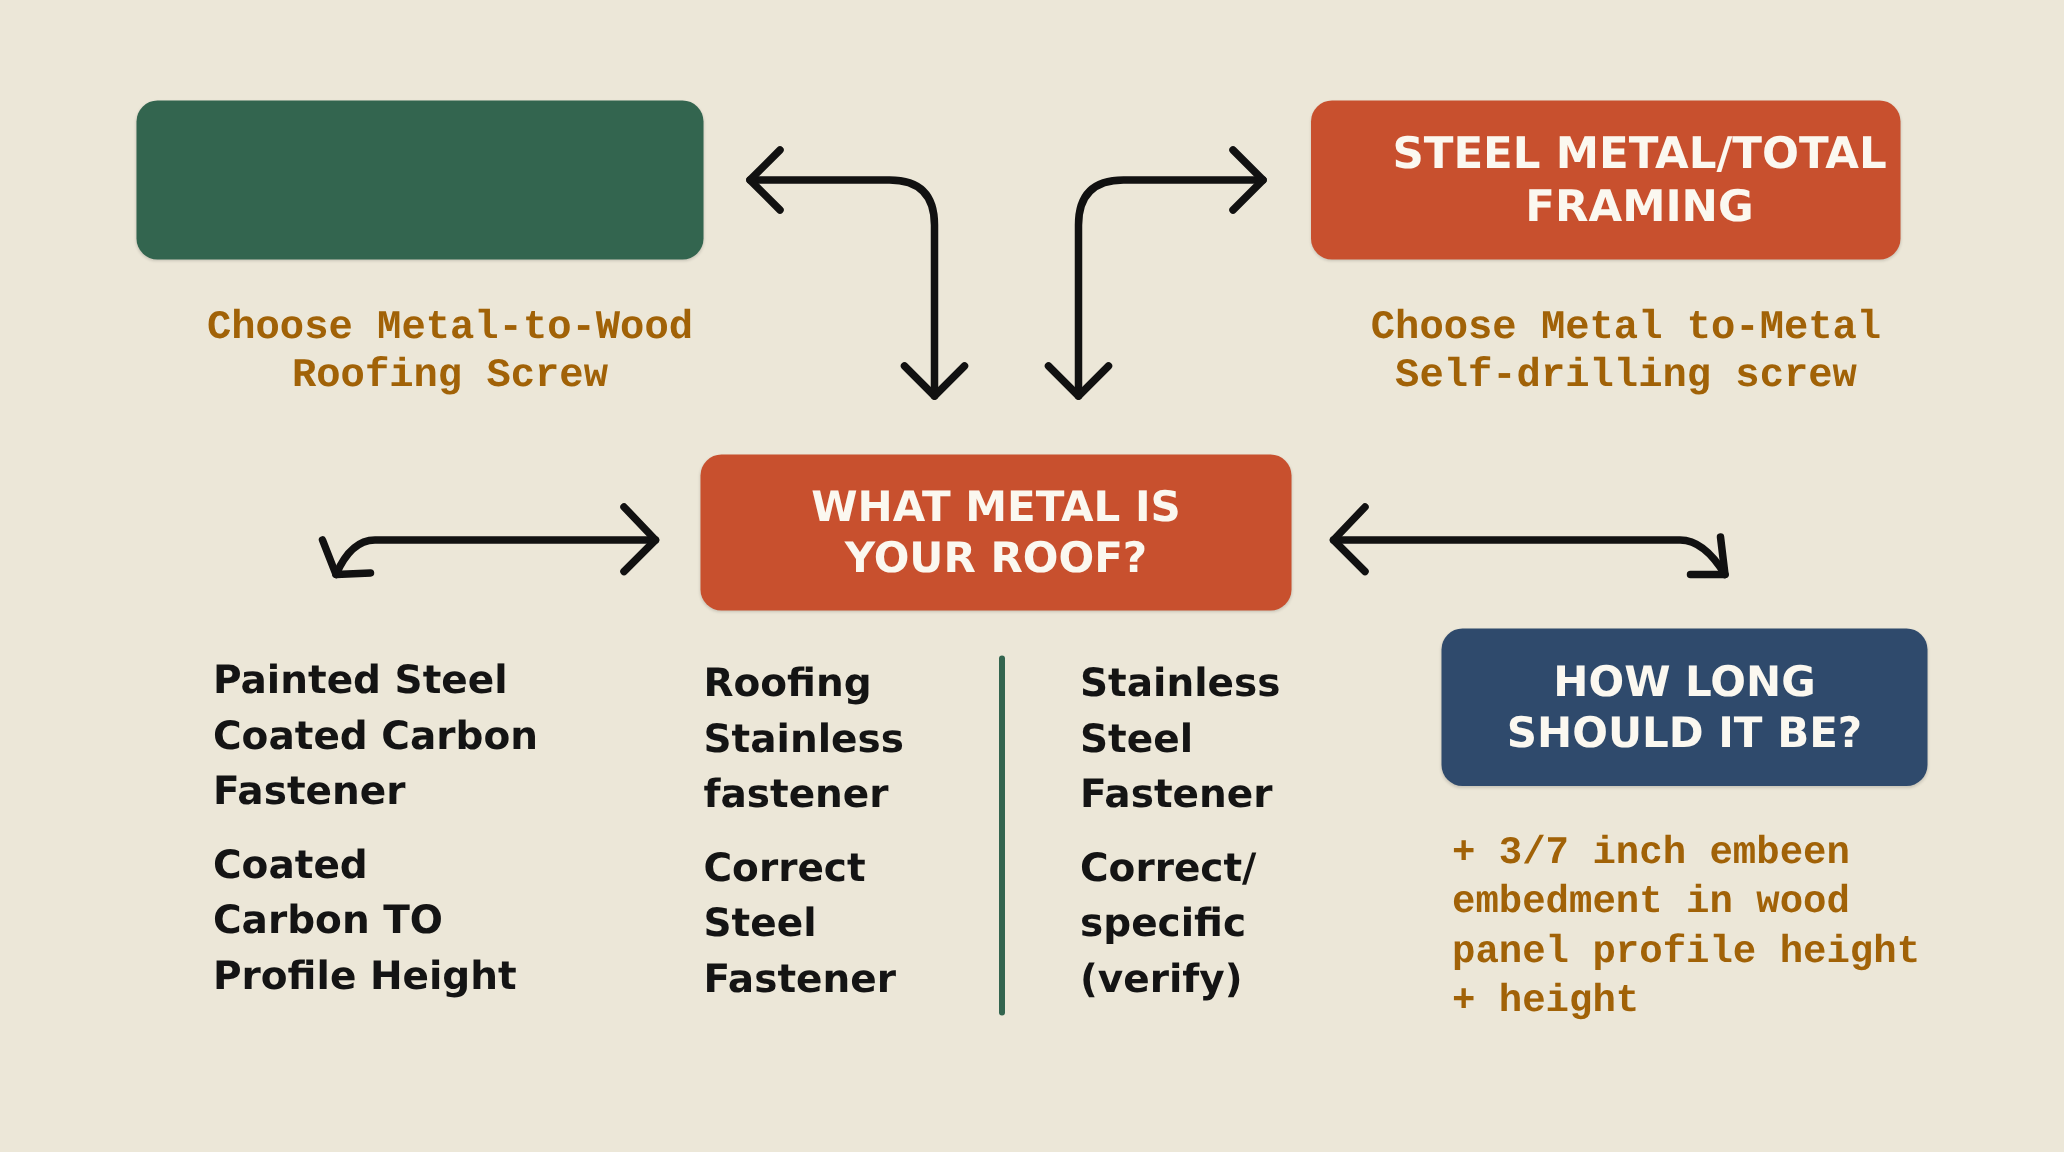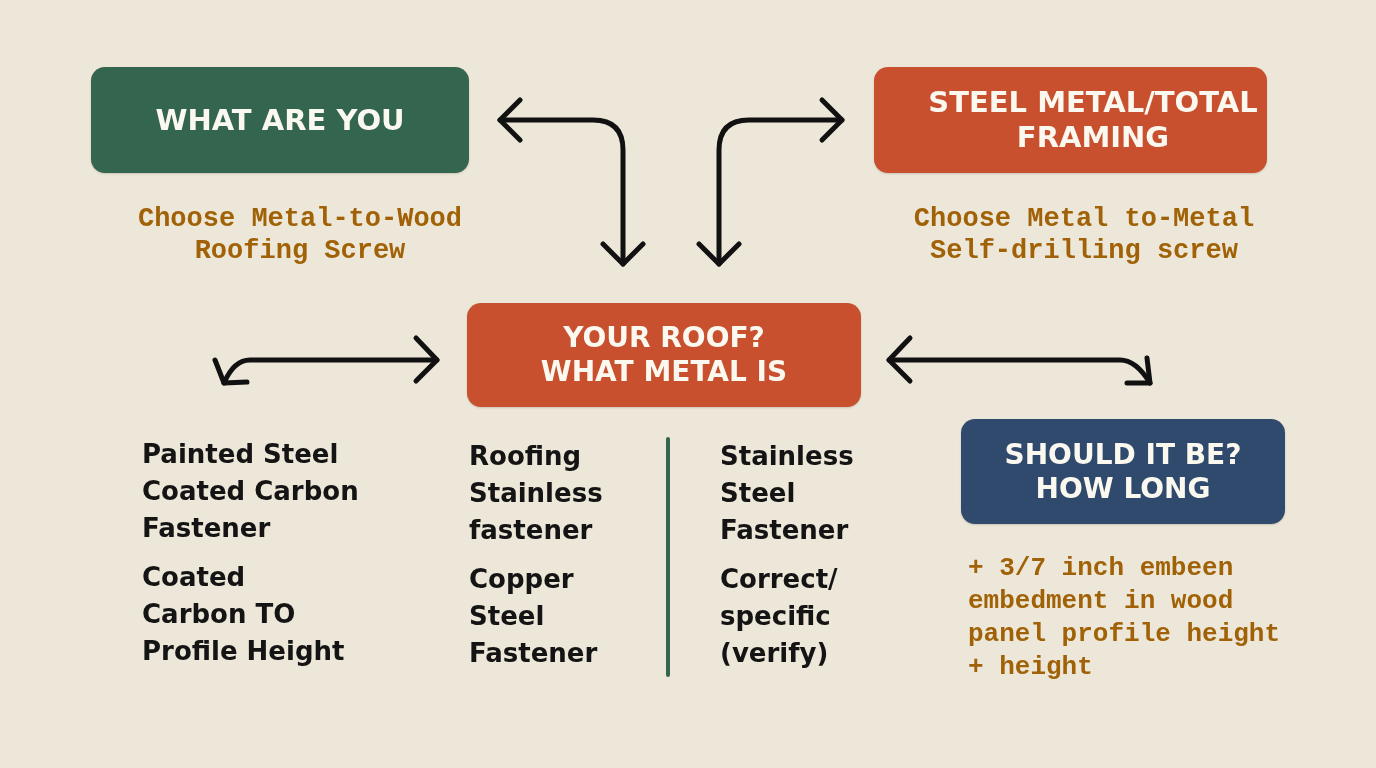--- a/index.html
+++ b/index.html
@@ -59,21 +59,20 @@
   <path d="M 416 338 L 437 360 L 416 381"></path>
   <path d="M 215 360 L 224 383 L 247 382"></path>
 
   <path d="M 889 360 L 1120 360 Q 1136 360 1150 383"></path>
   <path d="M 910 338 L 889 360 L 910 381"></path>
   <path d="M 1127 383 L 1150 383 L 1147 358"></path>
 </svg>
 
 <div class="box" id="box-fasten">
   <div>
-    <span class="t">WHAT ARE YOU</span>
   </div>
 </div>
 
 <div class="box" id="box-steel">
   <div>
     <span class="t">STEEL METAL/TOTAL</span>
     <span class="t">FRAMING</span>
   </div>
 </div>
 
@@ -82,22 +81,22 @@
   <span class="t" style="display:block">Roofing Screw</span>
 </div>
 
 <div class="txt center" id="t-metal">
   <span style="display:block">Choose Metal to-Metal</span>
   <span style="display:block">Self-drilling screw</span>
 </div>
 
 <div class="box" id="box-metal">
   <div>
+    <span class="t">WHAT METAL IS</span>
     <span class="t">YOUR ROOF?</span>
-    <span class="t">WHAT METAL IS</span>
   </div>
 </div>
 
 <div class="col" id="col-1">
   <div class="grp">
     <span class="ln">Painted Steel</span>
     <span class="ln">Coated Carbon</span>
     <span class="ln">Fastener</span>
   </div>
   <div class="grp grp2">
@@ -107,21 +106,21 @@
   </div>
 </div>
 
 <div class="col" id="col-2">
   <div class="grp">
     <span class="ln">Roofing</span>
     <span class="ln">Stainless</span>
     <span class="ln">fastener</span>
   </div>
   <div class="grp grp2">
-    <span class="ln">Copper</span>
+    <span class="ln">Correct</span>
     <span class="ln">Steel</span>
     <span class="ln">Fastener</span>
   </div>
 </div>
 
 <div id="divider"></div>
 
 <div class="col" id="col-3">
   <div class="grp">
     <span class="ln">Stainless</span>
@@ -130,22 +129,22 @@
   </div>
   <div class="grp grp2">
     <span class="ln">Correct/</span>
     <span class="ln">specific</span>
     <span class="ln">(verify)</span>
   </div>
 </div>
 
 <div class="box" id="box-long">
   <div>
+    <span class="t">HOW LONG</span>
     <span class="t">SHOULD IT BE?</span>
-    <span class="t">HOW LONG</span>
   </div>
 </div>
 
 <div class="txt" id="t-length">
   <span class="ln">+ 3/7 inch embeen</span>
   <span class="ln">embedment in wood</span>
   <span class="ln">panel profile height</span>
   <span class="ln">+ height</span>
 </div>
 

